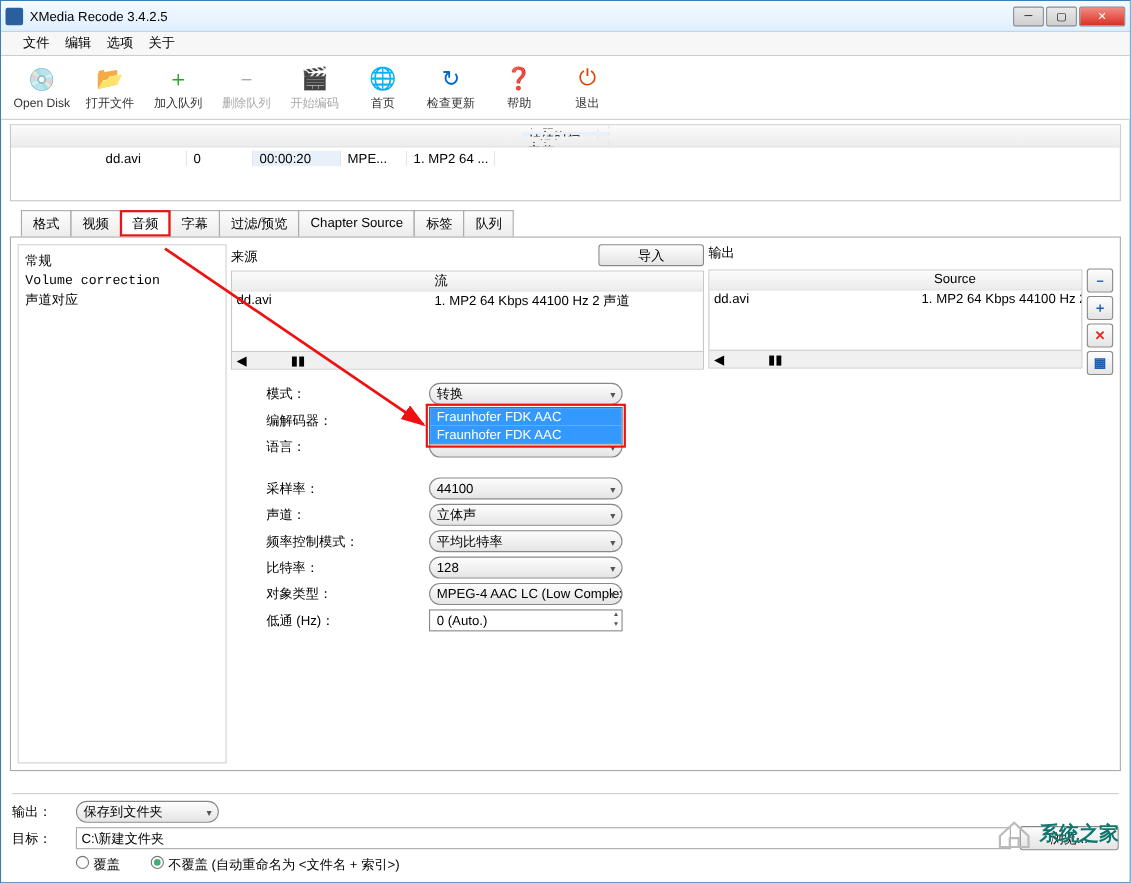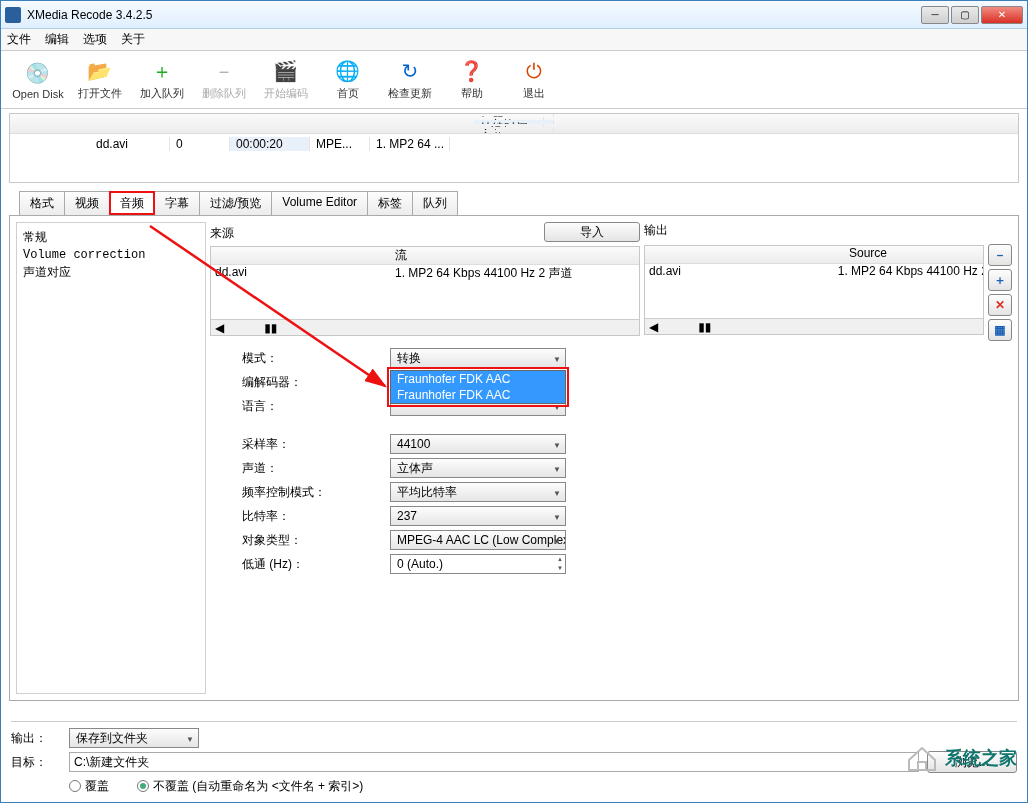--- a/index.html
+++ b/index.html
@@ -4,21 +4,21 @@
 <style>
 * { box-sizing: border-box; margin: 0; padding: 0; }
 body { font-family: "Microsoft YaHei", Tahoma, sans-serif; font-size: 12px; background: #fff; overflow: hidden; }
 .window { width: 1028px; height: 803px; border: 1px solid #3a7fba; background: #fff; position: relative; }
 .titlebar { height: 28px; background: linear-gradient(#f5faff,#dfefff); display: flex; align-items: center; padding: 0 4px; border-bottom: 1px solid #b5cde0; }
 .titlebar .app-icon { width: 16px; height: 16px; background: #2a5f9e; margin-right: 6px; border-radius: 2px; }
 .titlebar .title { flex: 1; color: #000; }
 .win-btns { display: flex; gap: 2px; }
 .win-btn { width: 28px; height: 18px; background: linear-gradient(#eaeaea,#cfcfcf); border: 1px solid #888; border-radius: 2px; display: flex; align-items: center; justify-content: center; font-size: 10px; }
 .win-btn.close { background: linear-gradient(#f28b82,#d93025); color: #fff; width: 42px; }
-.menubar { height: 22px; display: flex; align-items: center; padding: 0 6px; gap: 14px; border-bottom: 1px solid #ccc; background: #f7f7f7; }
+.menubar { height: 22px; display: flex; align-items: center; padding: 0 20px; gap: 14px; border-bottom: 1px solid #ccc; background: #f7f7f7; }
 .menubar span { cursor: default; }
 .toolbar { height: 58px; display: flex; align-items: center; padding: 0 6px; gap: 0; border-bottom: 1px solid #ccc; background: #fff; }
 .tool { width: 62px; display: flex; flex-direction: column; align-items: center; gap: 2px; padding: 2px 0; font-size: 11px; color: #333; }
 .tool.disabled { color: #aaa; }
 .tool .ticon { width: 26px; height: 26px; display: flex; align-items: center; justify-content: center; font-size: 20px; }
 .file-list { margin: 4px 8px; border: 1px solid #c7c7c7; height: 70px; background: #fff; }
 .fl-head, .fl-row { display: flex; height: 20px; align-items: center; }
 .fl-head { background: linear-gradient(#fbfbfb,#ececec); border-bottom: 1px solid #ddd; flex-direction: column; }
 .fl-head div, .fl-row div { padding: 0 6px; border-right: 1px solid #e5e5e5; white-space: nowrap; overflow: hidden; }
 .col-sp { width: 80px; } .col-title { width: 80px; } .col-chap { width: 60px; } .col-dur { width: 80px; background: #e8f0fa; } .col-vid { width: 60px; } .col-aud { width: 80px; } .col-sub { width: 80px; }
@@ -37,33 +37,33 @@
 .lb-row { display: flex; height: 18px; }
 .lb-row div { padding: 0 4px; white-space: nowrap; overflow: hidden; }
 .lb-scroll { margin-top: auto; height: 16px; background: #f0f0f0; border-top: 1px solid #ccc; display: flex; align-items: center; }
 .import-btn { width: 96px; height: 20px; margin: 0 auto 4px; background: linear-gradient(#fdfdfd,#e4e4e4); border: 1px solid #888; border-radius: 3px; text-align: center; line-height: 18px; }
 .side-btns { display: flex; flex-direction: column; gap: 3px; margin-left: 4px; }
 .side-btn { width: 24px; height: 22px; background: linear-gradient(#fdfdfd,#e4e4e4); border: 1px solid #888; border-radius: 3px; display: flex; align-items: center; justify-content: center; font-weight: bold; }
 .side-btn.minus { color: #1a5fb4; } .side-btn.plus { color: #1a5fb4; } .side-btn.x { color: #d93025; } .side-btn.grid { color: #1a5fb4; }
 .form-area { position: absolute; left: 232px; top: 130px; right: 10px; }
 .form-row { display: flex; align-items: center; height: 24px; margin-bottom: 0; }
 .form-row label { width: 148px; color: #000; }
-.combo { width: 176px; height: 20px; background: linear-gradient(#fdfdfd,#e5e5e5); border: 1px solid #888; border-radius: 0; padding: 0 18px 0 6px; line-height: 18px; position: relative; white-space: nowrap; overflow: hidden; }
+.combo { width: 176px; height: 20px; background: linear-gradient(#fdfdfd,#e5e5e5); border: 1px solid #888; border-radius: 10px; padding: 0 18px 0 6px; line-height: 18px; position: relative; white-space: nowrap; overflow: hidden; }
 .combo::after { content: "▼"; position: absolute; right: 4px; top: 2px; font-size: 8px; color: #555; }
 .dropdown-open { position: absolute; left: 380px; top: 154px; width: 176px; border: 1px solid #666; background: #fff; outline: 2px solid #e11; outline-offset: 1px; }
 .dropdown-open .opt { height: 16px; padding: 0 6px; background: #3399ff; color: #fff; line-height: 16px; }
 .spinner { width: 176px; height: 20px; border: 1px solid #888; background: #fff; padding: 0 18px 12px 6px; line-height: 18px; position: relative; }
 .spinner::after { content: "▲\A▼"; white-space: pre; position: absolute; right: 2px; top: 0; font-size: 6px; line-height: 9px; color: #555; }
 .arrow-svg { position: absolute; left: 130px; top: 0; pointer-events: none; }
 .footer { position: absolute; bottom: 4px; left: 10px; right: 10px; }
 .footer-row { display: flex; align-items: center; height: 24px; gap: 8px; }
 .footer-row label { width: 50px; }
 .text-input { flex: 1; height: 20px; border: 1px solid #aaa; padding: 0 4px; line-height: 18px; background: #fff; }
 .browse-btn { width: 90px; height: 22px; background: linear-gradient(#fdfdfd,#e4e4e4); border: 1px solid #888; border-radius: 3px; text-align: center; line-height: 20px; }
-.radio { display: inline-flex; align-items: center; gap: 4px; margin-right: 20px; }
+.radio { display: inline-flex; gap: 4px; margin-right: 20px; }
 .radio .dot { width: 12px; height: 12px; border: 1px solid #777; border-radius: 50%; display: inline-flex; align-items: center; justify-content: center; }
 .radio.checked .dot::after { content: ""; width: 6px; height: 6px; background: #4a7; border-radius: 50%; }
 hr.sep { border: none; border-top: 1px solid #ccc; margin: 4px 0; }
 .watermark { position: absolute; right: 10px; bottom: 30px; font-size: 18px; color: #0f766e; font-weight: bold; display: flex; align-items: center; gap: 6px; }
 .out-wrap { display: flex; }
 </style>
 </head>
 <body>
 
 <div class="window">
@@ -143,21 +143,21 @@
       <div class="col-sub"></div>
     </div>
   </div>
 
   <div class="tabs">
     <div class="tab">格式</div>
     <div class="tab">视频</div>
     <div class="tab active highlight">音频</div>
     <div class="tab">字幕</div>
     <div class="tab">过滤/预览</div>
-    <div class="tab">Volume Editor</div>
+    <div class="tab">Chapter Source</div>
     <div class="tab">标签</div>
     <div class="tab">队列</div>
   </div>
 
   <div class="tab-body">
     <div class="left-pane">
       <div>常规</div>
       <div>Volume correction</div>
       <div>声道对应</div>
     </div>
@@ -230,21 +230,21 @@
       <div class="form-row">
           <label>声道：</label>
           <div class="combo">立体声</div>
         </div>
       <div class="form-row">
           <label>频率控制模式：</label>
           <div class="combo">平均比特率</div>
         </div>
       <div class="form-row">
           <label>比特率：</label>
-          <div class="combo">237</div>
+          <div class="combo">128</div>
         </div>
       <div class="form-row">
           <label>对象类型：</label>
           <div class="combo">MPEG-4 AAC LC (Low Complexity)</div>
         </div>
       <div class="form-row">
           <label>低通 (Hz)：</label>
           <div class="spinner">0 (Auto.)</div>
         </div>
     </div>

